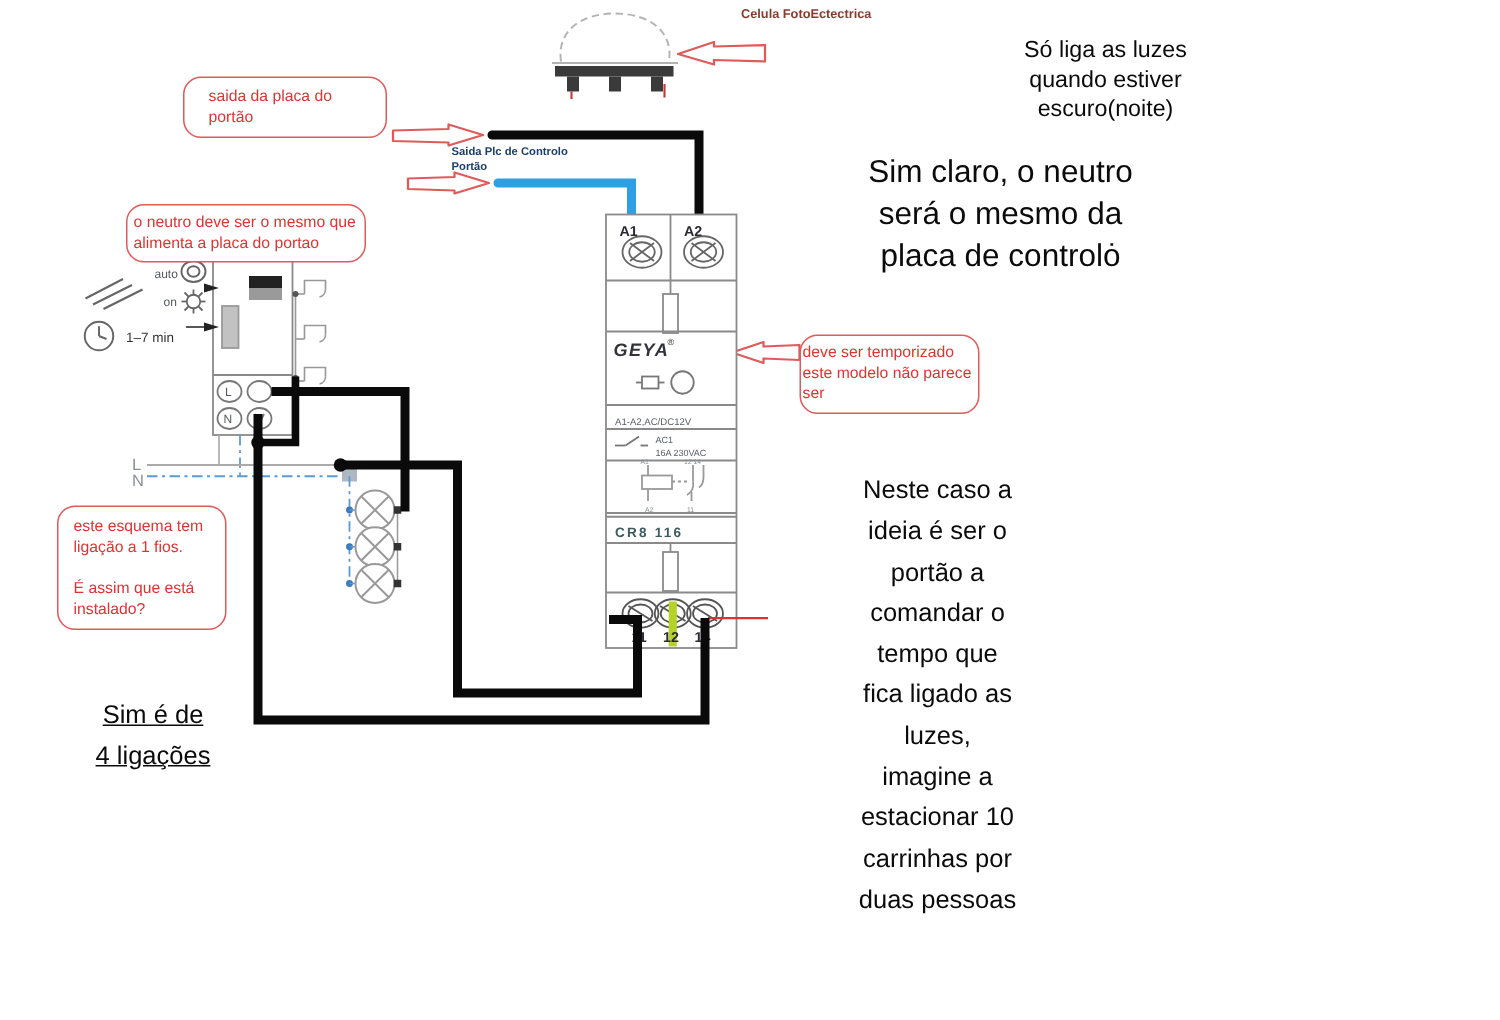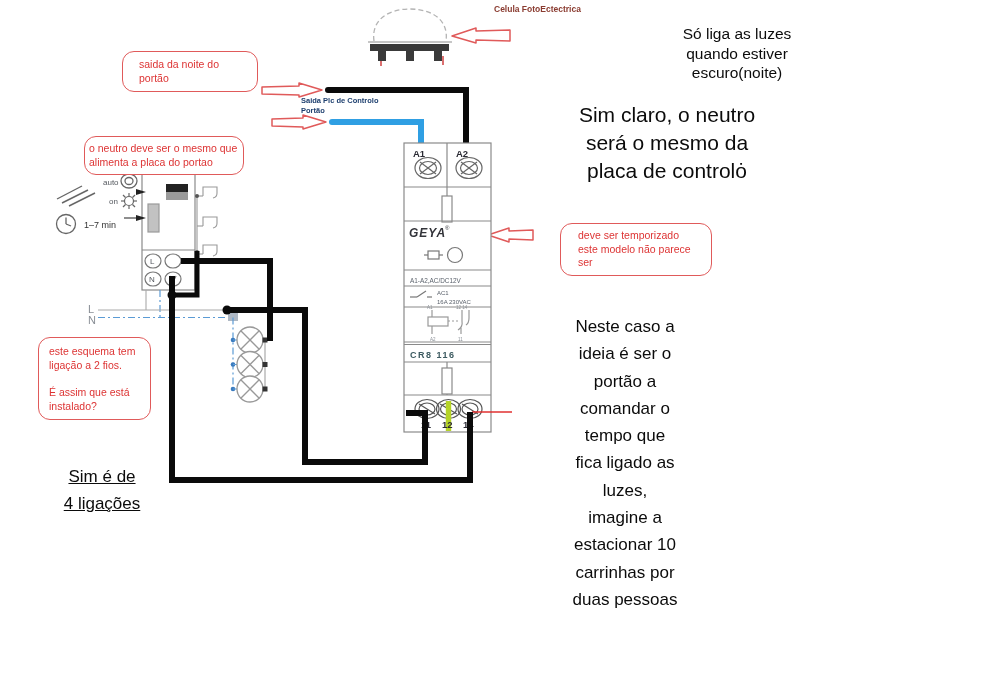--- a/index.html
+++ b/index.html
@@ -245,39 +245,39 @@
     </g>
   </svg>
 
   <div class="abs photocell-label" style="left:450px;top:4px;width:120px;margin-left:44px;">Celula FotoEctectrica</div>
 
 
   <div class="abs note note-sm" style="left:652px;top:24px;width:170px;">Só liga as luzes
 quando estiver
 escuro(noite)</div>
 
-  <div class="abs red-box" style="left:122px;top:51px;width:112px;padding:6px 6px 6px 16px;">saida da noite do
+  <div class="abs red-box" style="left:122px;top:51px;width:112px;padding:6px 6px 6px 16px;">saida da placa do
 portão</div>
 
   <div class="abs wire-label" style="left:301px;top:96px;width:110px;">Saida Plc de Controlo
 Portão</div>
 
   <div class="abs red-box" style="left:84px;top:104px;width:150px;padding:5px 4px;margin-top:32px;">o neutro deve ser o mesmo que
 alimenta a placa do portao</div>
 
   <div class="abs note note-lg" style="left:532px;top:101px;width:270px;">Sim claro, o neutro
 será o mesmo da
 placa de controlȯ</div>
 
-  <div class="abs red-box" style="left:560px;top:223px;width:116px;padding:5px 17px;">deve ser temporizado
+  <div class="abs red-box" style="left:533px;top:223px;width:116px;padding:5px 1px;">deve ser temporizado
 este modelo não parece
 ser</div>
 
   <div class="abs red-box" style="left:38px;top:337px;width:97px;padding:7px 4px 6px 10px;">este esquema tem
-ligação a 2 fios.
+ligação a 1 fios.
 
 É assim que está
 instalado?</div>
 
   <div class="abs note note-md" style="left:524px;top:313px;width:202px;">Neste caso a
 ideia é ser o
 portão a
 comandar o
 tempo que
 fica ligado as

